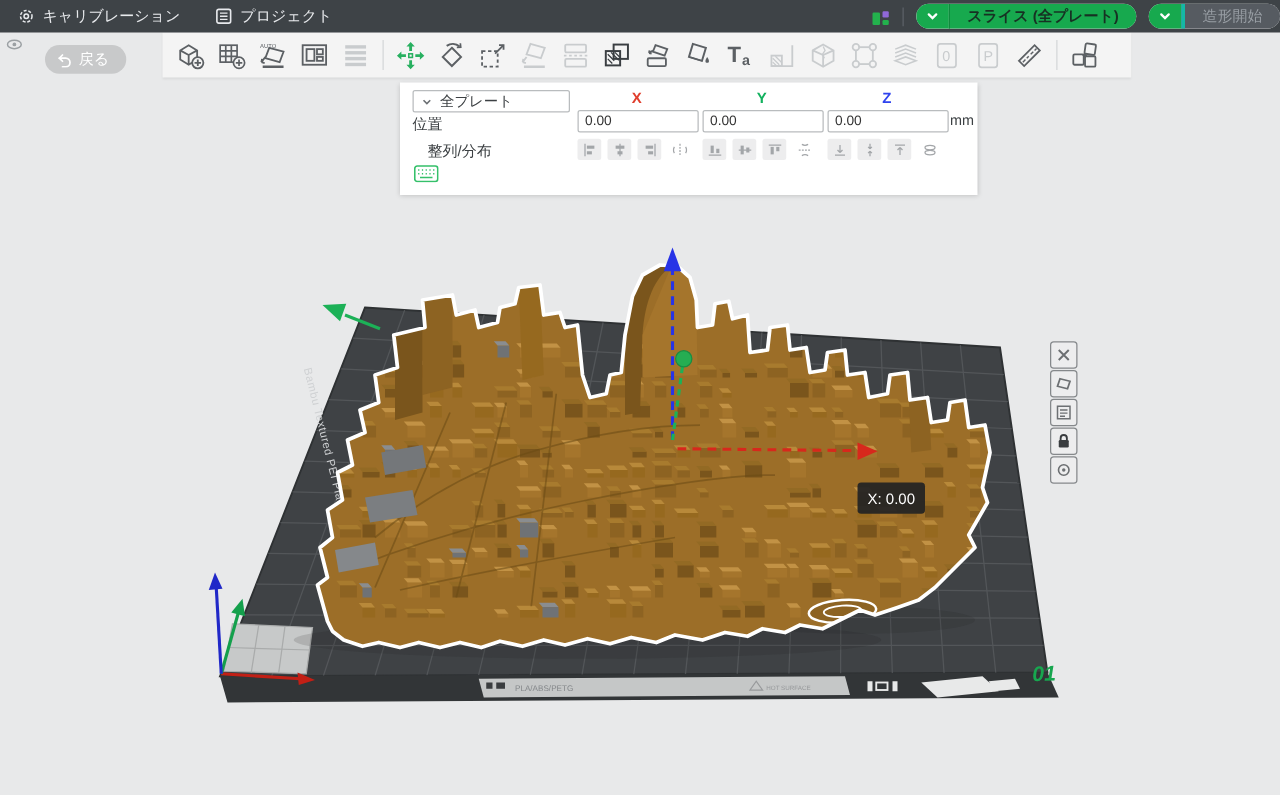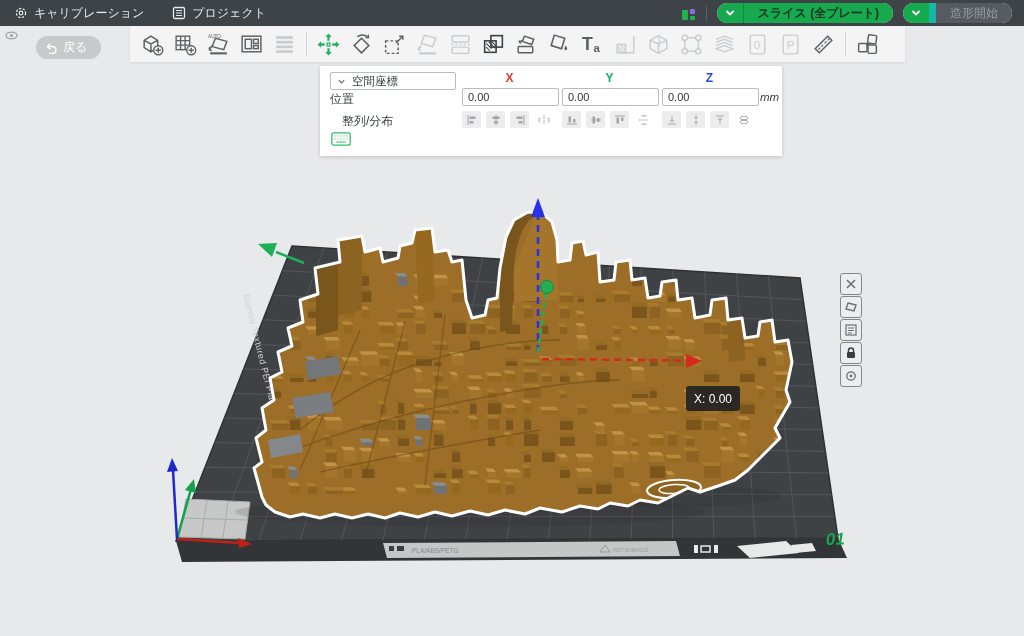--- a/index.html
+++ b/index.html
@@ -3,49 +3,49 @@
 <meta charset="utf-8">
 <style>
   * { margin:0; padding:0; box-sizing:border-box; }
   html,body { width:1024px; height:636px; overflow:hidden; font-family:"Liberation Sans",sans-serif; background:#e8e9ea; }
   #stage { position:relative; width:1024px; height:636px; }
 
   
   .topbar { position:absolute; left:0; top:0; width:1024px; height:26px; background:#3e4347; display:flex; align-items:center; z-index:30; }
   .menu-item { display:flex; align-items:center; gap:6px; color:#e8eaed; font-size:12px; padding:0 14px; height:100%; cursor:default; }
   .menu-item svg { width:14px; height:14px; }
-  .topbar-right { margin-left:auto; display:flex; align-items:center; gap:10px; padding-right:12px; }
+  .topbar-right { margin-left:auto; display:flex; align-items:center; gap:10px; }
   .vdiv { width:1px; height:15px; background:#5c6268; }
   .pillbtn { display:flex; align-items:center; height:20px; border-radius:10px; overflow:hidden; border:none; padding:0; cursor:pointer; }
   .pill-chev { width:26px; height:20px; display:flex; align-items:center; justify-content:center; background:#17a94e; }
   .pill-chev svg { width:12px; height:12px; color:#fff; }
   .pill-label { height:20px; display:flex; align-items:center; padding:0 14px; font-size:12px; }
   .slice .pill-label { background:#17a94e; color:#173123; border-left:1px solid #0f8a3d; font-weight:bold; }
-  .print .pill-label { background:#565b61; color:#989ea4; border-left:7px solid #14b8a6; }
+  .print .pill-label { background:#565b61; color:#989ea4; border-left:3px solid #14b8a6; }
 
   
   .toolstrip { position:absolute; left:130px; top:26px; width:775px; height:36px; background:#f4f4f4; display:flex; align-items:center; padding:0 6px; z-index:25; box-shadow:0 1px 2px rgba(0,0,0,.08); }
   .tool { width:33px; height:30px; display:flex; align-items:center; justify-content:center; background:none; border:none; padding:0; cursor:pointer; }
   .tool svg { width:25px; height:25px; }
   .t-en { color:#5c6064; } .t-dis { color:#c9ccce; } .t-act { color:#28b060; } .t-dark { color:#3a3e42; }
   .tdiv { width:1px; height:24px; background:#d4d6d7; margin:0 5px; }
 
   .backbtn { position:absolute; left:36px; top:36px; height:23px; border-radius:12px; background:#c8c9ca; border:none; color:#fff; font-size:12px; display:flex; align-items:center; gap:5px; padding:0 14px 0 10px; z-index:25; cursor:pointer;justify-content:space-between; }
   .backbtn svg { width:12px; height:12px; }
   .eyebtn { position:absolute; left:3px; top:29px; width:16px; height:16px; background:none; border:none; color:#9ba0a3; z-index:25; cursor:pointer; padding:0; }
   .eyebtn svg { width:13px; height:13px; }
 
   
   .panel { position:absolute; left:320px; top:66px; width:462px; height:90px; background:#fff; z-index:28; box-shadow:0 1px 4px rgba(0,0,0,.18); font-size:12px; color:#3c4043; }
   .mode-select { position:absolute; left:10px; top:6px; width:126px; height:18px; border:1px solid #b9bcbe; border-radius:2px; background:#fff; display:flex; align-items:center; gap:6px; padding:0 6px; font-size:11.5px; color:#3c4043; cursor:pointer; }
   .mode-select svg { width:9px; height:9px; color:#6b6f73; }
   .axis-h { position:absolute; top:5px; width:95px; text-align:center; font-size:12px; font-weight:bold; }
   .row-label { position:absolute; left:10px; font-size:12px; color:#3c4043; }
   .pos-input { position:absolute; top:22px; width:97px; height:18px; border:1px solid #b9bcbe; border-radius:2px; font-size:11px; padding-left:5px; color:#333; font-family:"Liberation Sans",sans-serif; }
-  .unit { position:absolute; left:440px; top:25px; font-size:11.5px; color:#3c4043;font-style:italic; }
+  .unit { position:absolute; left:440px; top:25px; font-size:11.5px; color:#3c4043; }
   .agroup { position:absolute; top:45px; display:flex; gap:5px; }
   .abtn { width:19px; height:17px; display:flex; align-items:center; justify-content:center; border:none; background:#ededee; border-radius:2px; color:#a3a6a9; padding:0; cursor:pointer; }
   .abtn.nobg { background:none; }
   .abtn svg { width:12px; height:12px; }
   .kbd-hint { position:absolute; left:11px; top:66px; width:20px; height:14px; color:#35c06a; }
   .kbd-hint svg { width:20px; height:14px; }
 
   
   #scene { position:absolute; left:0; top:0; z-index:1; }
   .tooltip { position:absolute; left:686px; top:364px; min-width:52px; height:25px; background:rgba(34,34,36,.93); border-radius:3px; color:#fff; font-size:12px; display:flex; align-items:center; justify-content:center; padding:0 8px; z-index:10;margin-top:22px; }
@@ -959,21 +959,21 @@
         <path d="M1.5 4.5h5a3.5 3.5 0 0 1 0 7H4" fill="none" stroke="#fff" stroke-width="1.4" stroke-linecap="round"></path>
       </svg>
     <span>戻る</span>
   </button>
 
   <div class="panel">
     <div class="mode-select">
       <svg viewBox="0 0 10 10">
           <path d="M2 3.5l3 3 3-3" fill="none" stroke="currentColor" stroke-width="1.4"></path>
         </svg>
-      <span>空間座標</span>
+      <span>全プレート</span>
     </div>
     <div class="axis-h" style="left:142px;color:#e03e2d;">X</div>
     <div class="axis-h" style="left:242px;color:#12b15e;">Y</div>
     <div class="axis-h" style="left:342px;color:#3044ee;">Z</div>
 
     <div class="row-label" style="top:25px;">位置</div>
     <input class="pos-input" style="left: 142px;" value="0.00">
     <input class="pos-input" style="left: 242px;" value="0.00">
     <input class="pos-input" style="left: 342px;" value="0.00">
     <span class="unit">mm</span>

